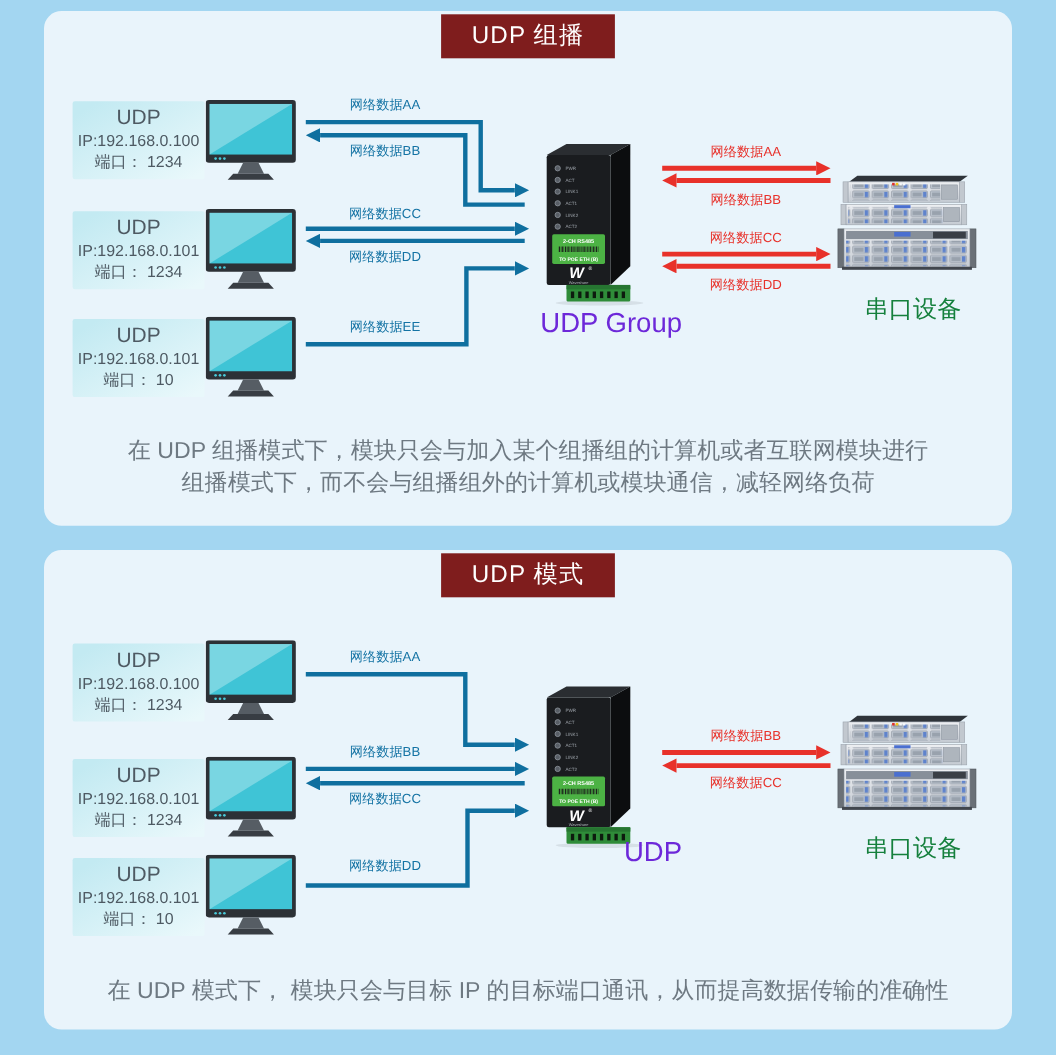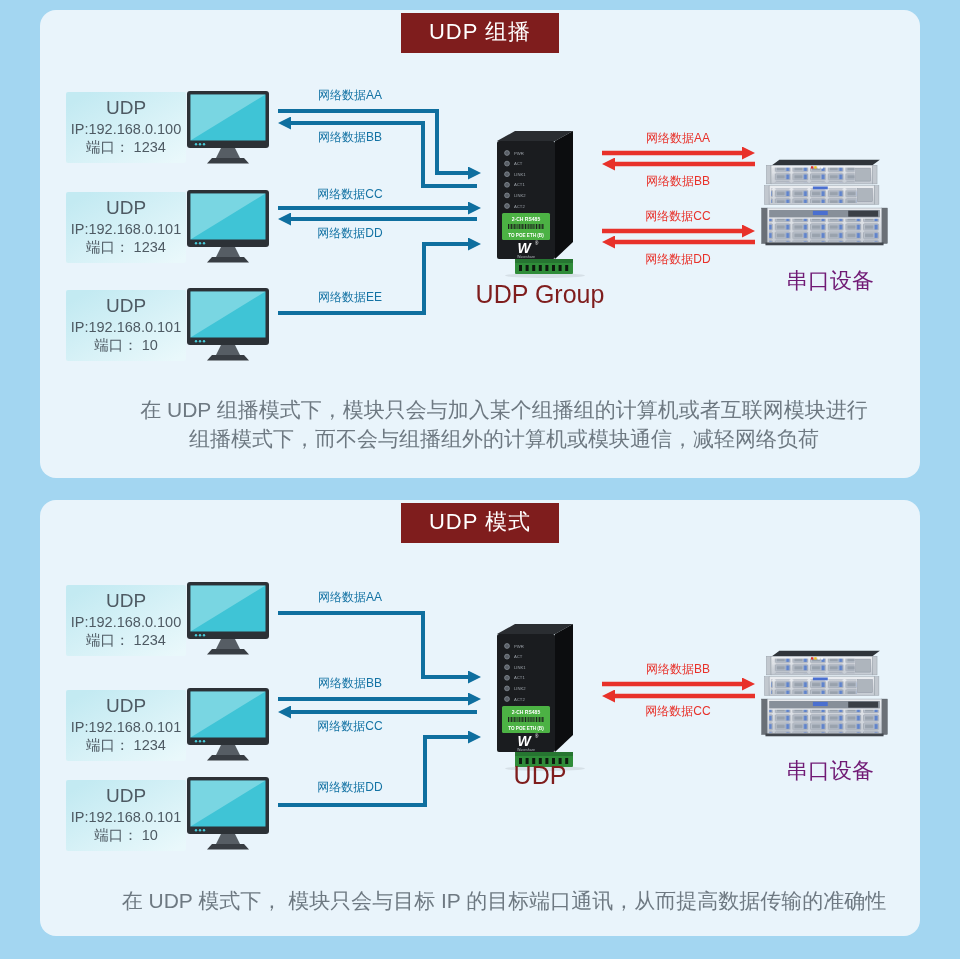--- a/index.html
+++ b/index.html
@@ -24,23 +24,23 @@
   .pc-label .proto{font-size:19px;}
   .pc-label .ip{font-size:14.5px;margin-top:2px;}
   .pc-label .port{font-size:14.5px;margin-top:1px;}
   .net-label{
     position:absolute;width:150px;text-align:center;
     font-size:12px;line-height:24px;color:#1473a4;white-space:nowrap;
   }
   .net-label.red{color:#e8312a;}
   .wires{position:absolute;left:0;top:0;}
   .icon{position:absolute;}
-  .dev-caption{position:absolute;font-size:25px;color:#7f1d1d;width:160px;text-align:center;}
-  .srv-caption{position:absolute;font-size:22px;color:#701a75;width:140px;text-align:center;}
-  .para{position:absolute;left:0;width:100%;text-align:center;font-size:21px;line-height:29px;color:#6e7982;margin-left:24px;}
+  .dev-caption{position:absolute;font-size:25px;color:#6d28d9;width:160px;text-align:right;}
+  .srv-caption{position:absolute;font-size:22px;color:#15803d;width:140px;text-align:center;}
+  .para{position:absolute;left:0;width:100%;text-align:center;font-size:21px;line-height:29px;color:#6e7982;}
 </style>
 </head>
 <body>
 
 <svg width="0" height="0" style="position:absolute" aria-hidden="true">
   <defs>
     <marker id="arrB" markerUnits="userSpaceOnUse" markerWidth="14" markerHeight="13" refX="0" refY="6.5" orient="auto">
       <path d="M0,0 L13,6.5 L0,13 Z" fill="#0f6f9f"></path>
     </marker>
     <marker id="arrR" markerUnits="userSpaceOnUse" markerWidth="14" markerHeight="13" refX="0" refY="6.5" orient="auto">

